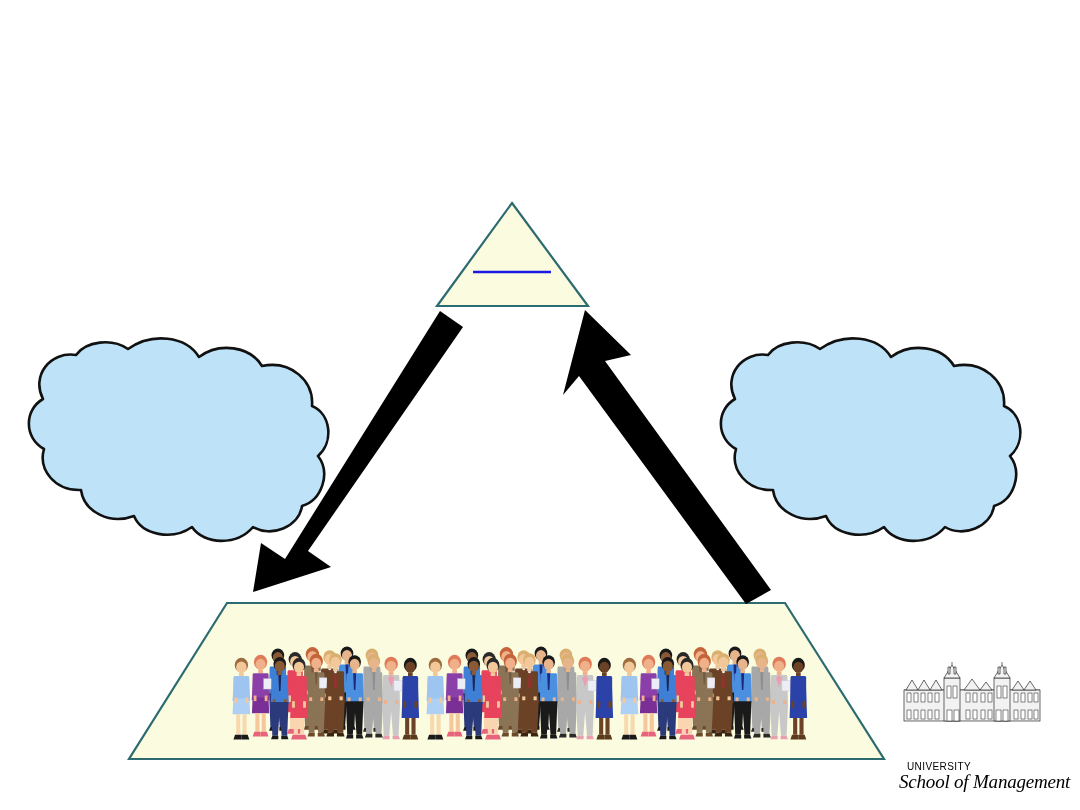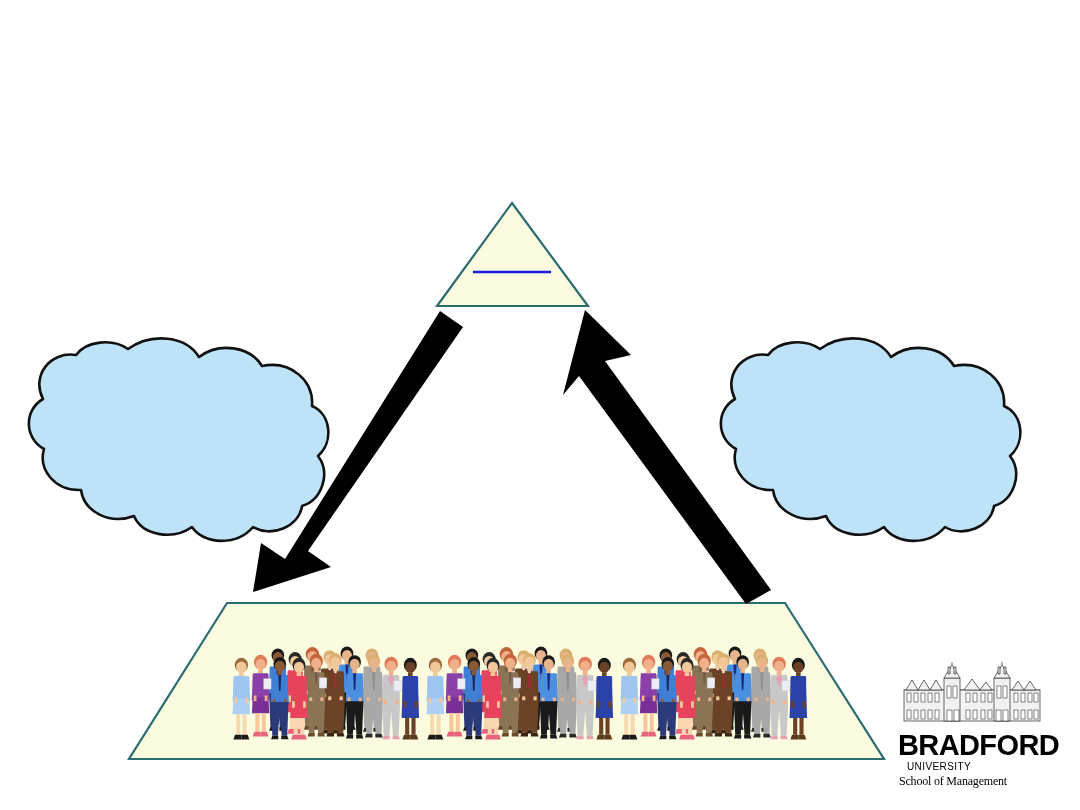--- a/index.html
+++ b/index.html
@@ -61,21 +61,22 @@
     font-size: 10px;
     letter-spacing: 0.4px;
     color: #000000;
     line-height: 11px;
   }
   .logo-school {
     position: absolute;
     left: 1px;
     top: 109px;
     font-family: "Liberation Serif", serif;
-    font-size: 12px;
+    font-style: italic;
+    font-size: 19px;
     letter-spacing: -0.2px;
     color: #000000;
     line-height: 21px;
     white-space: nowrap;
   }
 </style>
 </head>
 <body>
 
 <div id="slide">
@@ -464,18 +465,17 @@
         <rect x="86" y="48" width="4" height="9"></rect>
         <rect x="94" y="48" width="5" height="11"></rect>
         <rect x="101" y="48" width="5" height="11"></rect>
         <rect x="112" y="48" width="4" height="9"></rect>
         <rect x="119" y="48" width="4" height="9"></rect>
         <rect x="126" y="48" width="4" height="9"></rect>
         <rect x="132" y="48" width="4" height="9"></rect>
       </g>
     </svg>
 
-    <div class="logo-word">BRADFORD</div>
     <div class="logo-uni">UNIVERSITY</div>
     <div class="logo-school">School of Management</div>
   </div>
 
 </div>
 
 </body></html>

